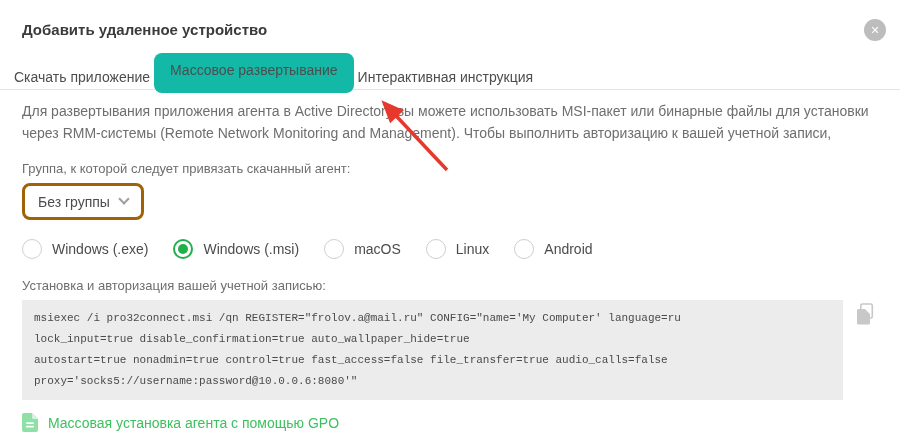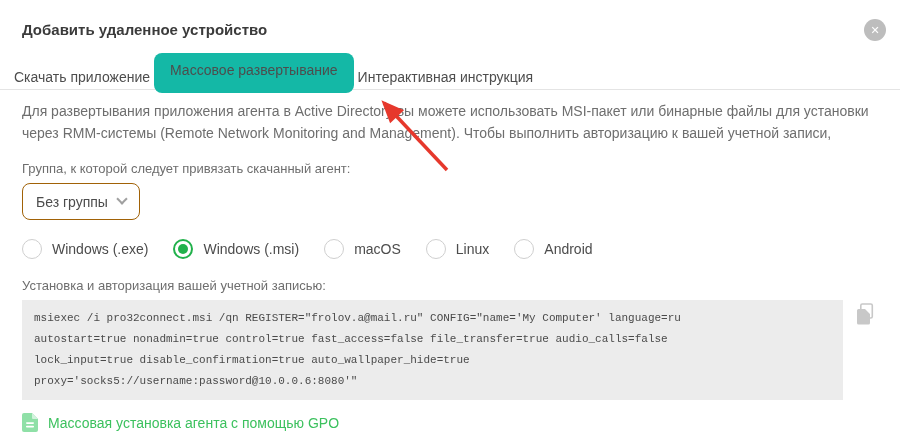--- a/index.html
+++ b/index.html
@@ -46,21 +46,21 @@
   .dialog-body { padding: 0 22px; position: relative; }
   .desc { margin-top: 11px; font-size: 14px; line-height: 21.5px; color: #6e6e6e; }
   .desc div { white-space: nowrap; }
 
   .field-label { margin-top: 17px; font-size: 13px; color: #6e6e6e; }
 
   .dropdown {
     margin-top: 7px;
     display: inline-flex; align-items: center; gap: 10px;
     height: 37px; padding: 0 13px;
-    border: 1px solid #a16207; border-radius: 8px;
+    border: 3px solid #a16207; border-radius: 8px;
     font-size: 14px; color: #4c4c4c; cursor: pointer; background: #fff;
   }
   .chev {
     width: 8px; height: 8px; margin-top: -5px;
     border-right: 2px solid #a0a0a0; border-bottom: 2px solid #a0a0a0;
     transform: rotate(45deg);
   }
 
   
   .radios { margin-top: 19px; display: flex; align-items: center; gap: 25px; }
@@ -153,22 +153,22 @@
         <span class="rb"></span>
         <span>Android</span>
       </div>
     </div>
 
     <div class="cmd-label">Установка и авторизация вашей учетной записью:</div>
 
     <div class="code-row">
       <div class="code">
         <div>msiexec /i pro32connect.msi /qn REGISTER="frolov.a@mail.ru" CONFIG="name='My Computer' language=ru</div>
+        <div>lock_input=true disable_confirmation=true auto_wallpaper_hide=true</div>
         <div>autostart=true nonadmin=true control=true fast_access=false file_transfer=true audio_calls=false</div>
-        <div>lock_input=true disable_confirmation=true auto_wallpaper_hide=true</div>
         <div>proxy='socks5://username:password@10.0.0.6:8080'"</div>
       </div>
       <div class="copy-btn">
         <svg width="20" height="22" viewBox="0 0 20 22">
           <rect x="6.8" y="1" width="11.5" height="14" rx="1.5" fill="none" stroke="#c8c8c8" stroke-width="1.6"></rect>
           <path d="M3,7.5 A1.5,1.5 0 0 1 4.5,6 H11 L16,11 V20 a1.5,1.5 0 0 1 -1.5,1.5 H4.5 A1.5,1.5 0 0 1 3,20 Z" fill="#c8c8c8"></path>
         </svg>
       </div>
     </div>
 

